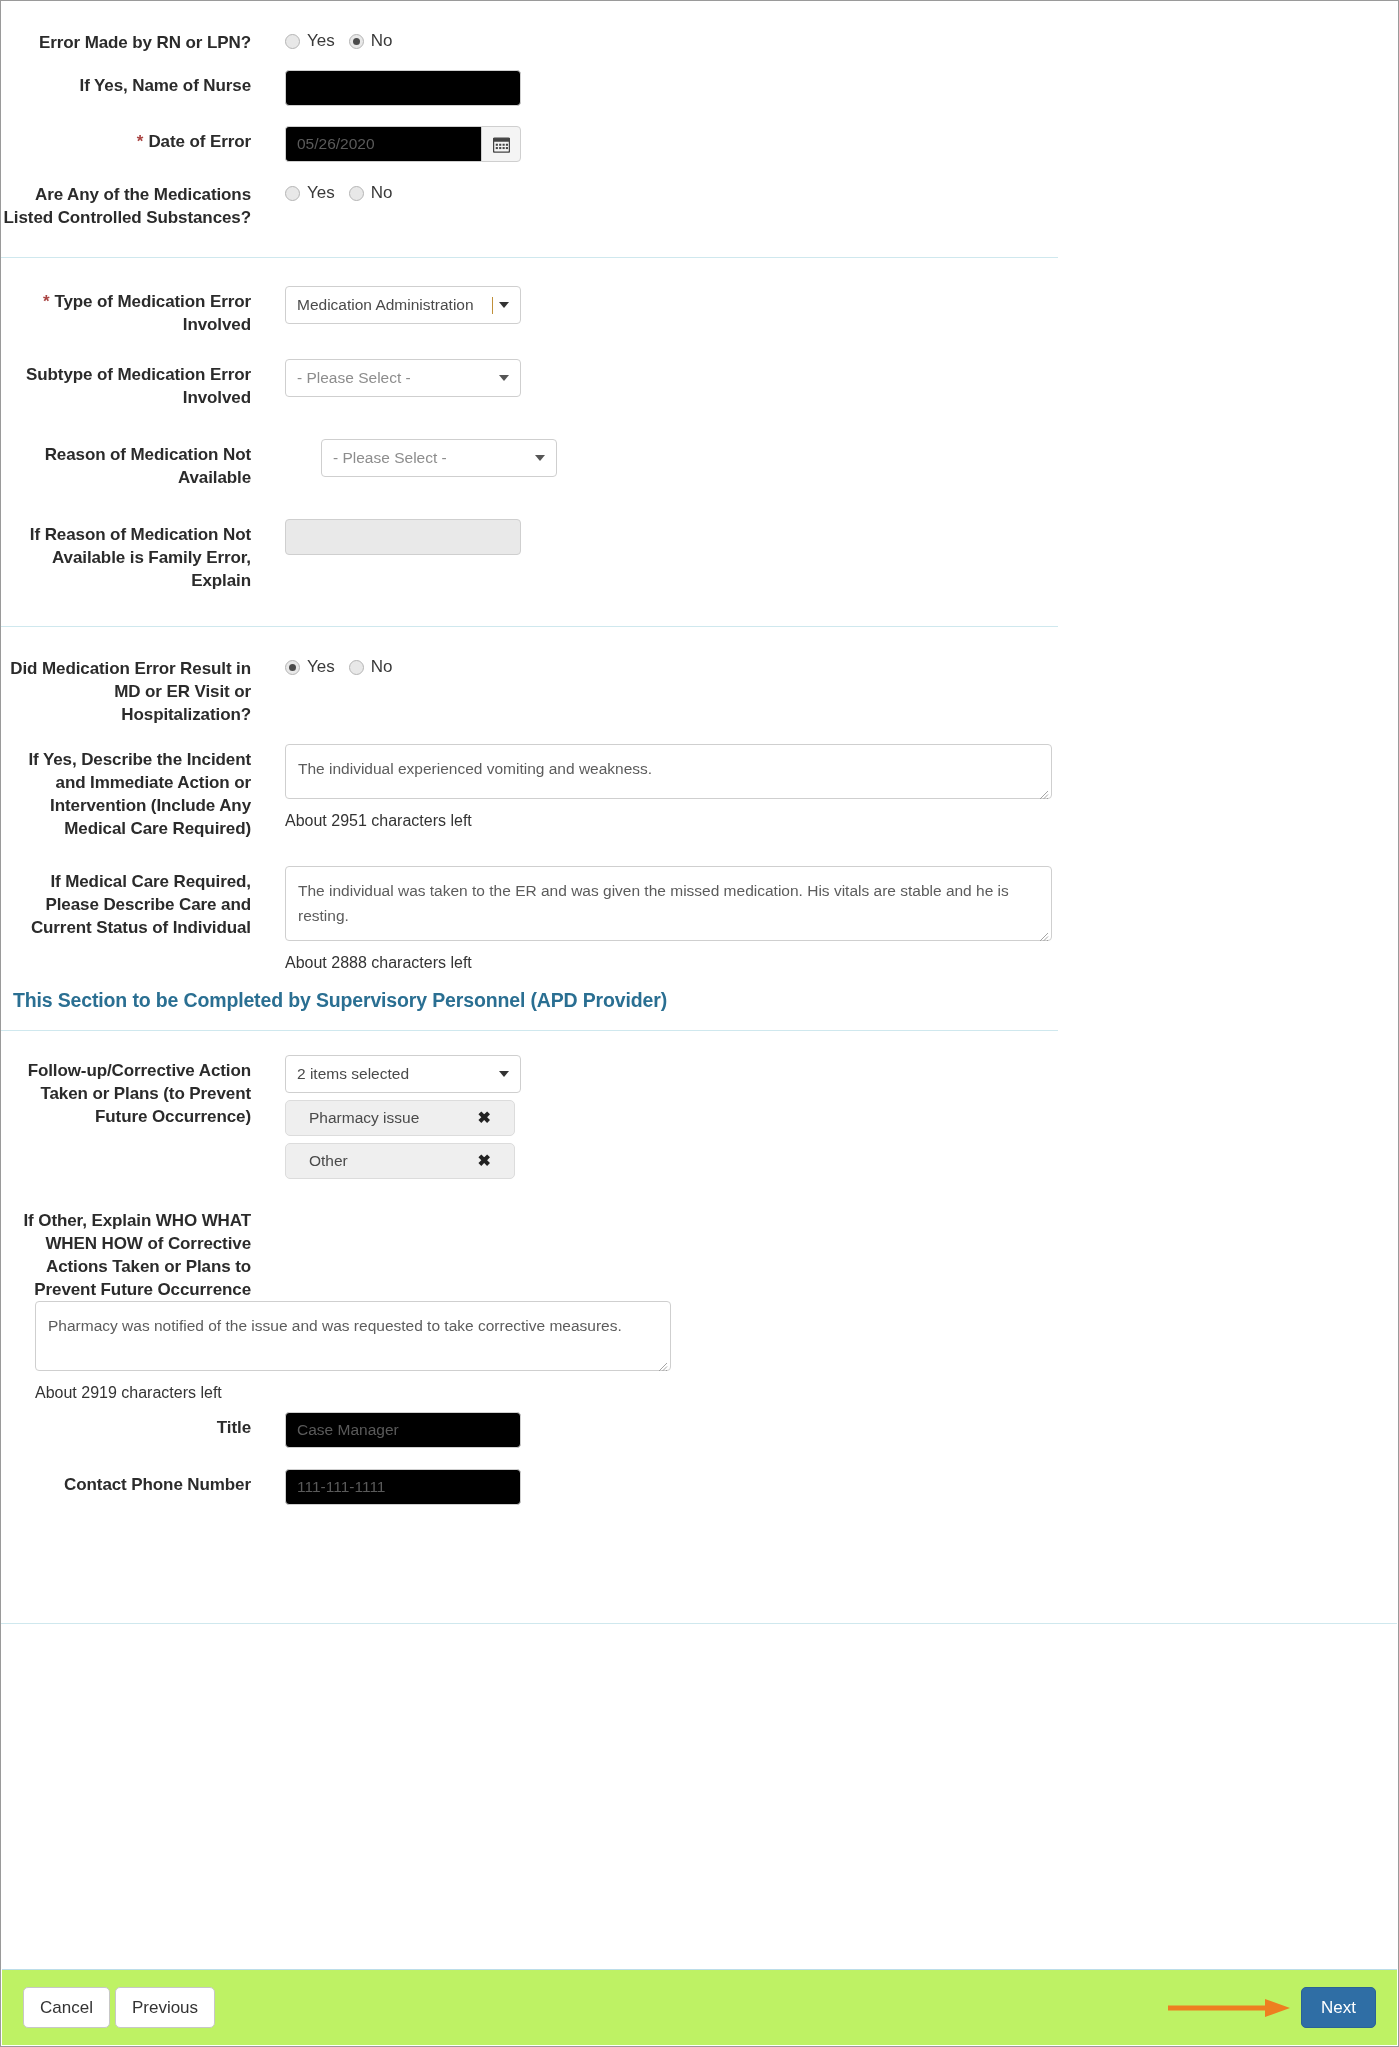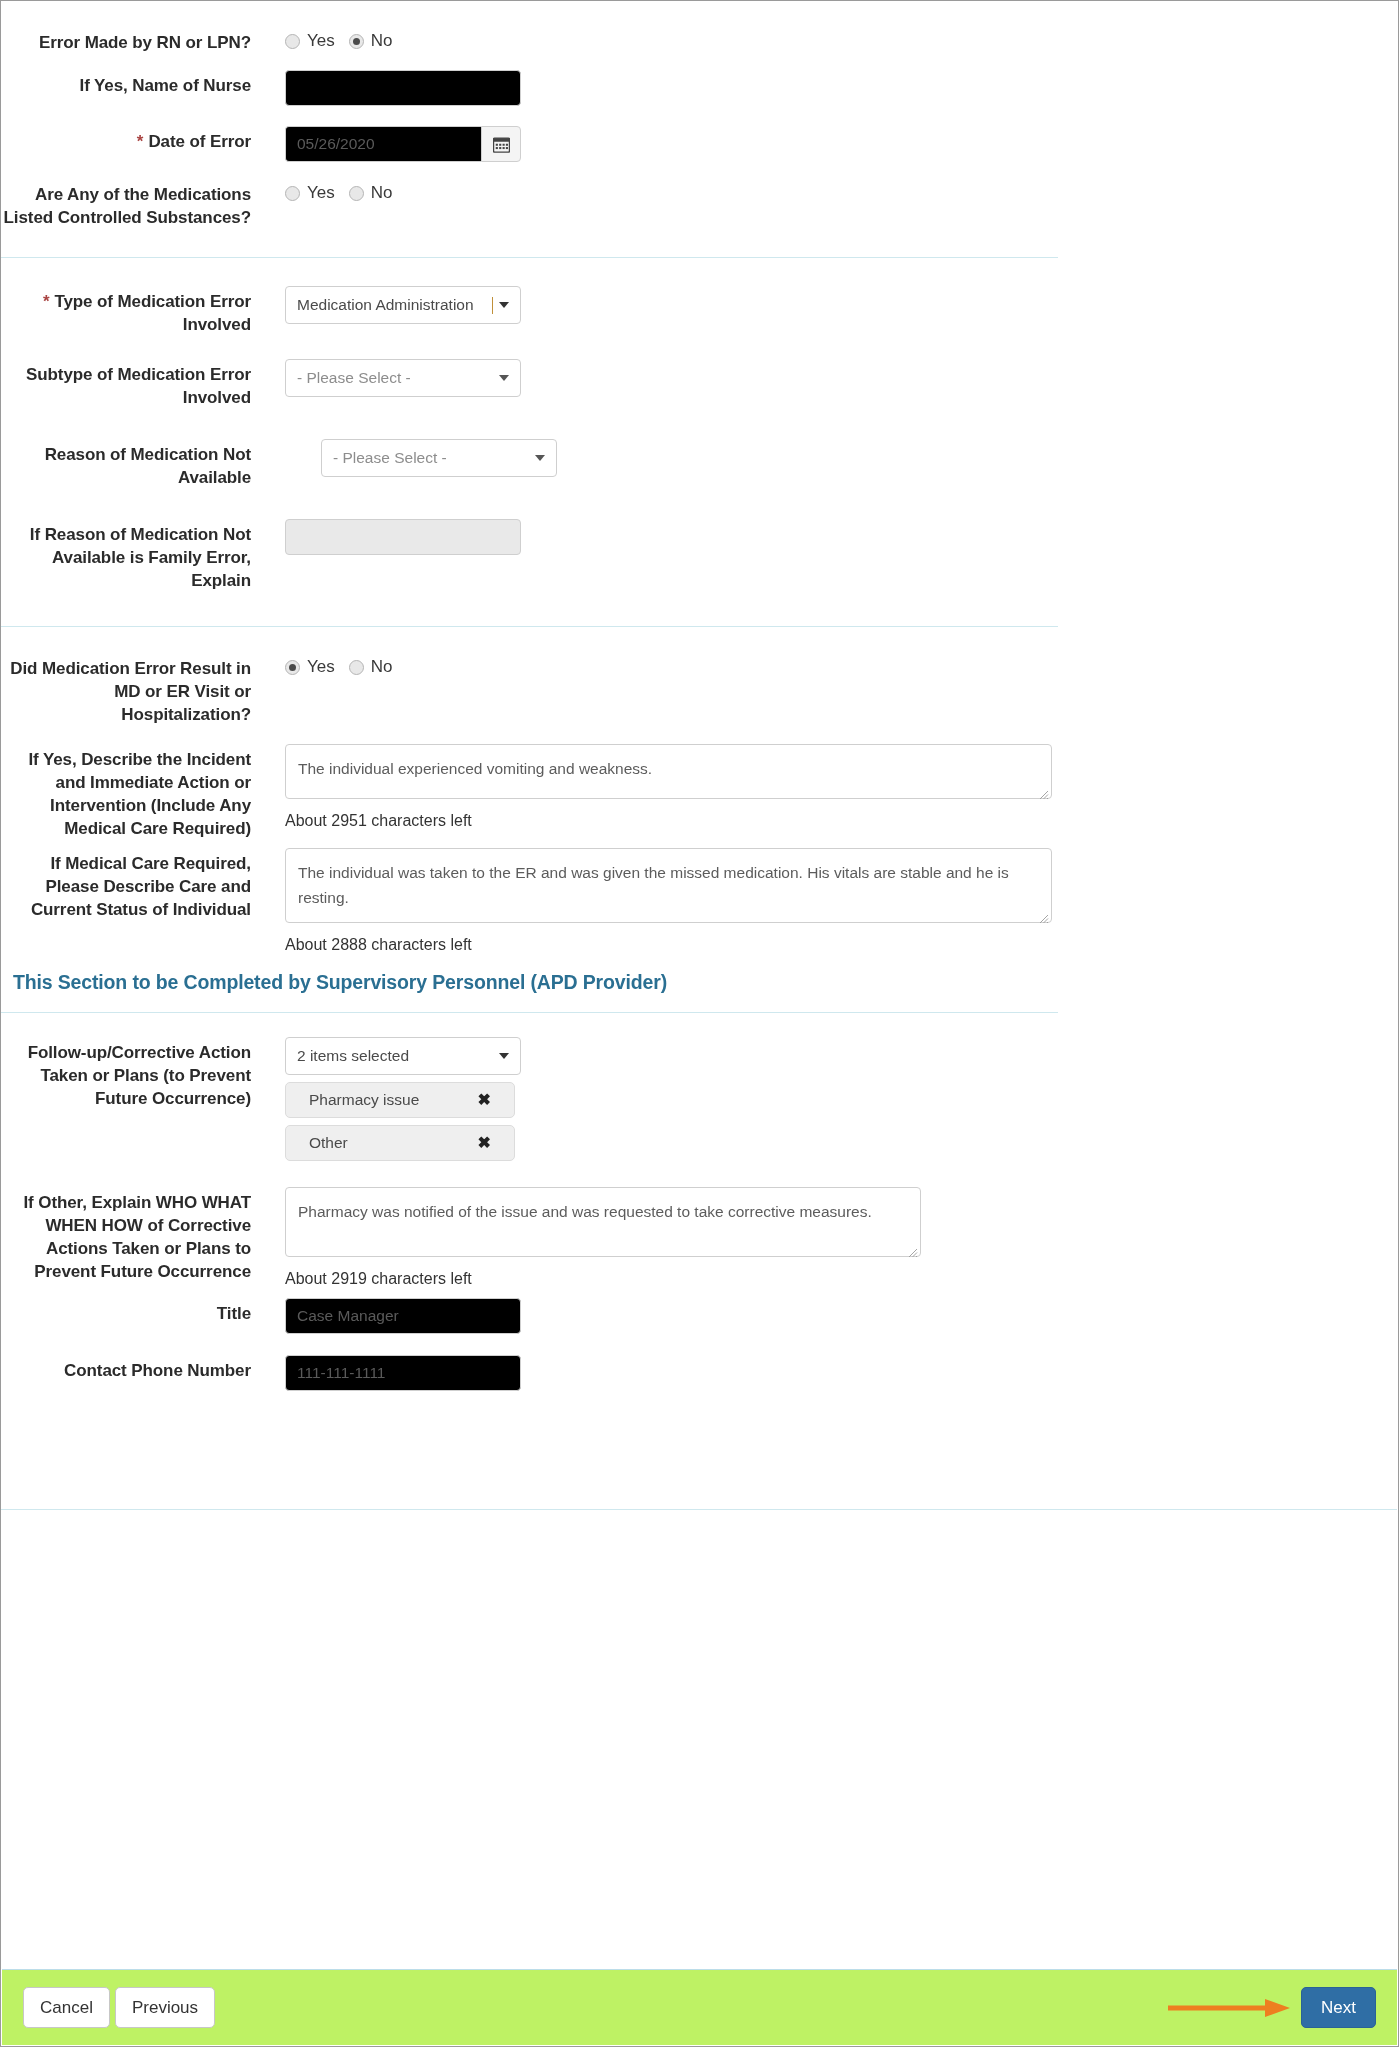--- a/index.html
+++ b/index.html
@@ -419,21 +419,21 @@
               <span class="radio-label">Yes</span>
             </label>
             <label class="radio-opt">
               <span class="radio"></span>
               <span class="radio-label">No</span>
             </label>
           </div>
         </div>
       </div>
 
-      <div class="row" style="margin-bottom:8px;">
+      <div class="row" style="margin-bottom:26px;">
         <div class="lbl">If Yes, Describe the Incident and Immediate Action or Intervention (Include Any Medical Care Required)</div>
         <div class="ctl">
           <div class="ta-wrap">
             <textarea class="ta big" style="">The individual experienced vomiting and weakness.</textarea>
             <svg class="resize-h" viewBox="0 0 10 10">
               <path d="M9 1 L1 9 M9 4.5 L4.5 9 M9 8 L8 9" stroke="#9b9b9b" stroke-width="0.9" fill="none"></path>
             </svg>
           </div>
           <div class="chars">About 2951 characters left</div>
         </div>
@@ -470,21 +470,21 @@
               <span class="chip-label">Pharmacy issue</span>
               <span class="chip-x">✖</span>
             </div>
             <div class="chip">
               <span class="chip-label">Other</span>
               <span class="chip-x">✖</span>
             </div>
           </div>
         </div>
 
-        <div class="row" style="margin-bottom:10px;">
+        <div class="row" style="margin-bottom:10px;flex-direction:column;">
           <div class="lbl">If Other, Explain WHO WHAT WHEN HOW of Corrective Actions Taken or Plans to Prevent Future Occurrence</div>
           <div class="ctl">
             <div class="ta-wrap">
               <textarea class="ta big3" style="">Pharmacy was notified of the issue and was requested to take corrective measures.</textarea>
               <svg class="resize-h" viewBox="0 0 10 10">
                 <path d="M9 1 L1 9 M9 4.5 L4.5 9 M9 8 L8 9" stroke="#9b9b9b" stroke-width="0.9" fill="none"></path>
               </svg>
             </div>
             <div class="chars">About 2919 characters left</div>
           </div>

